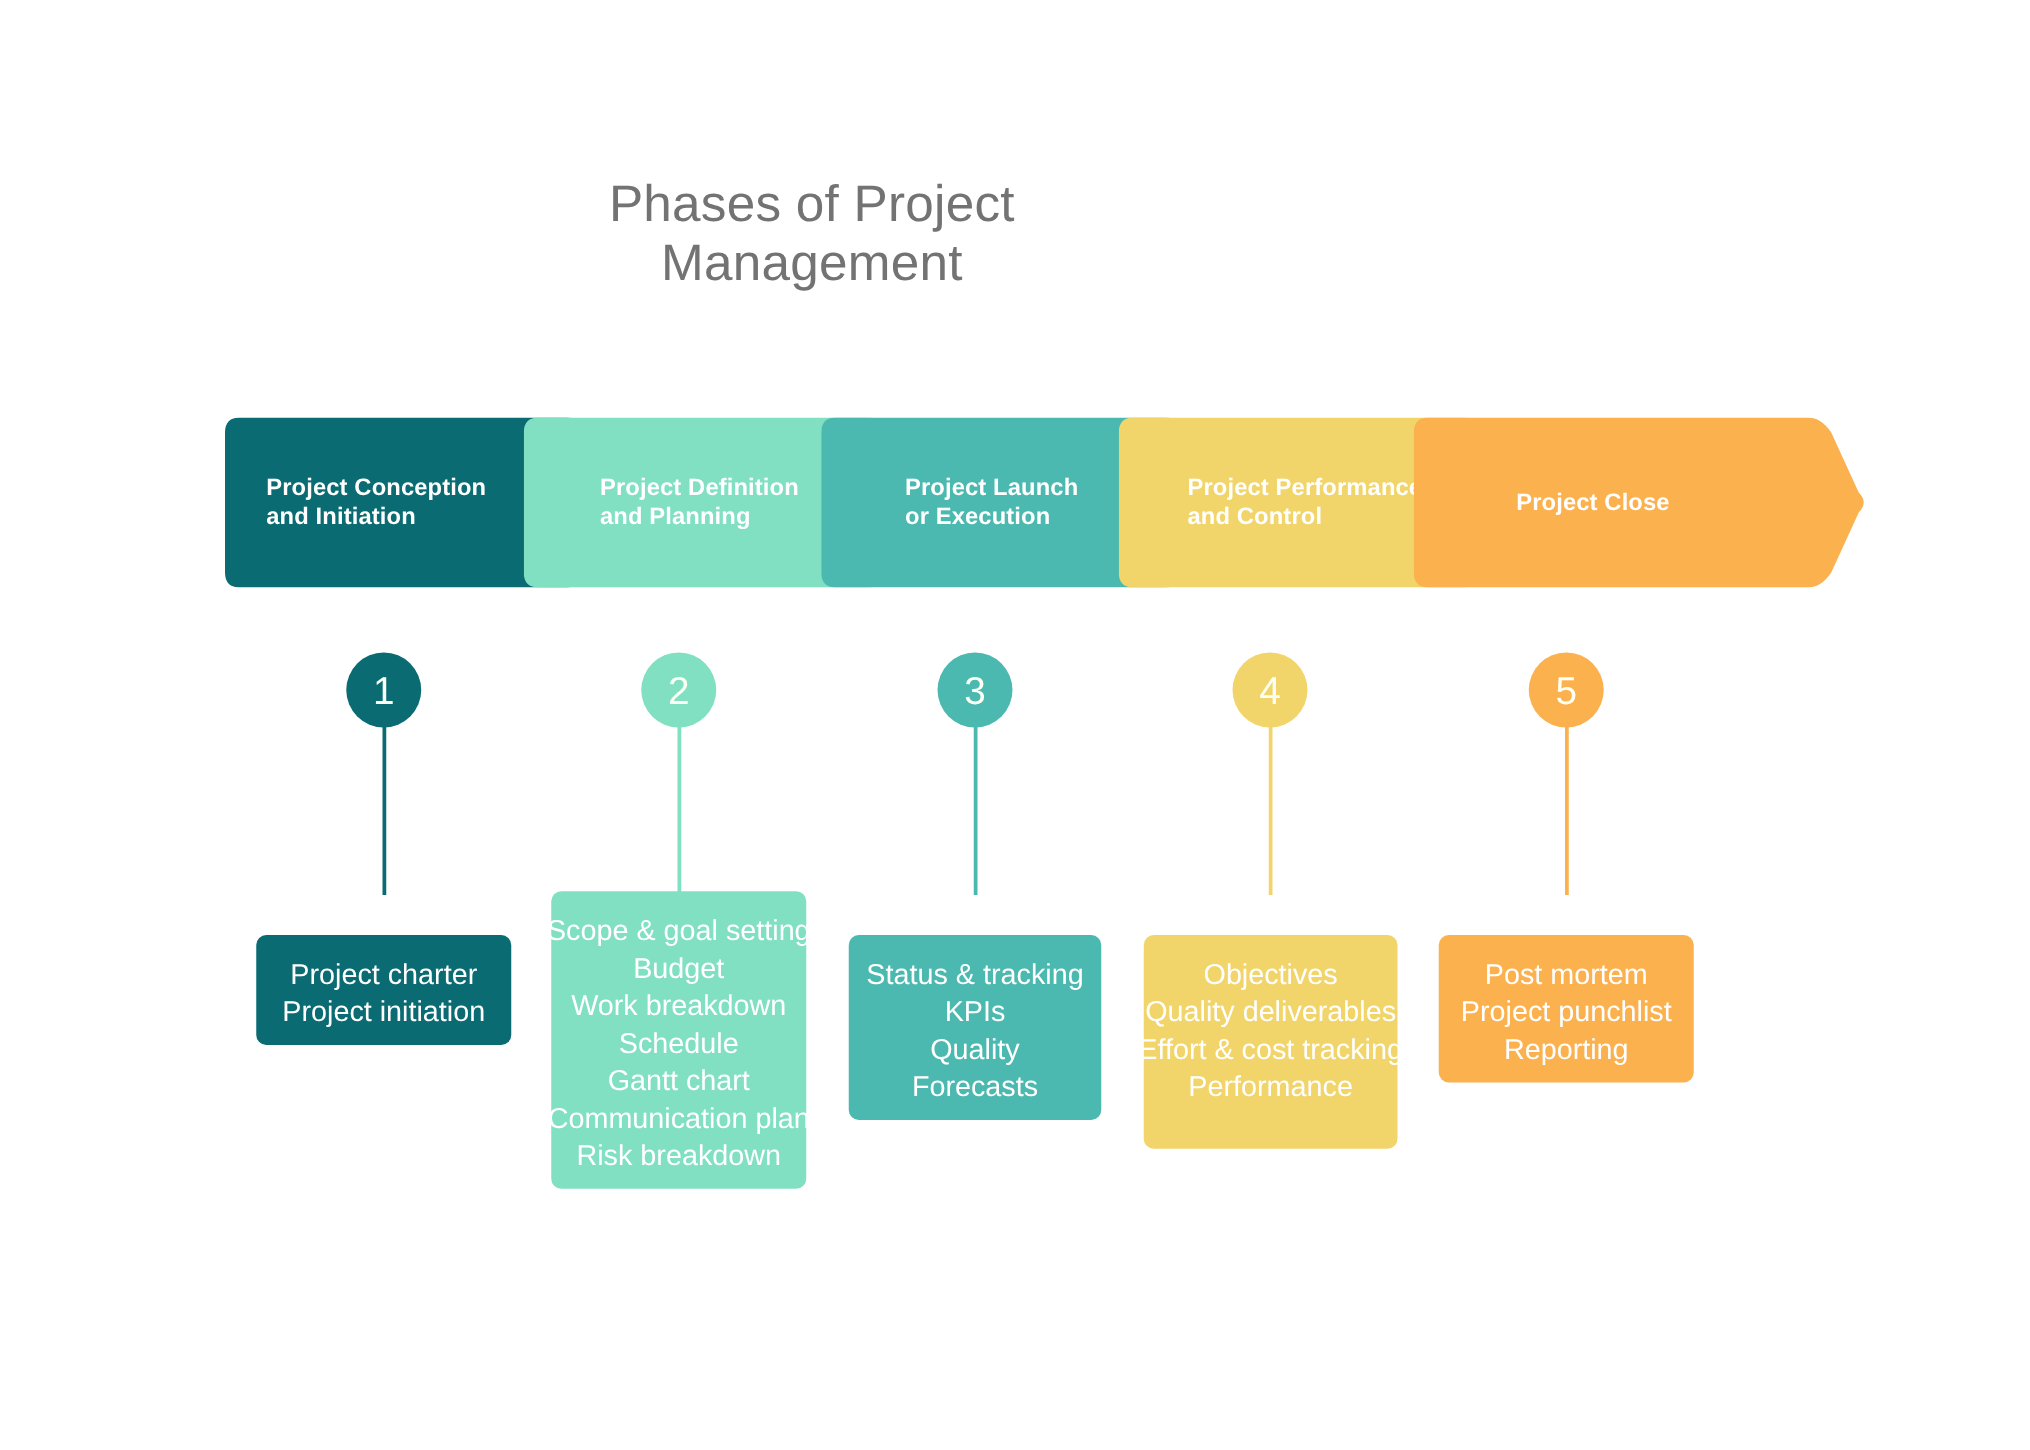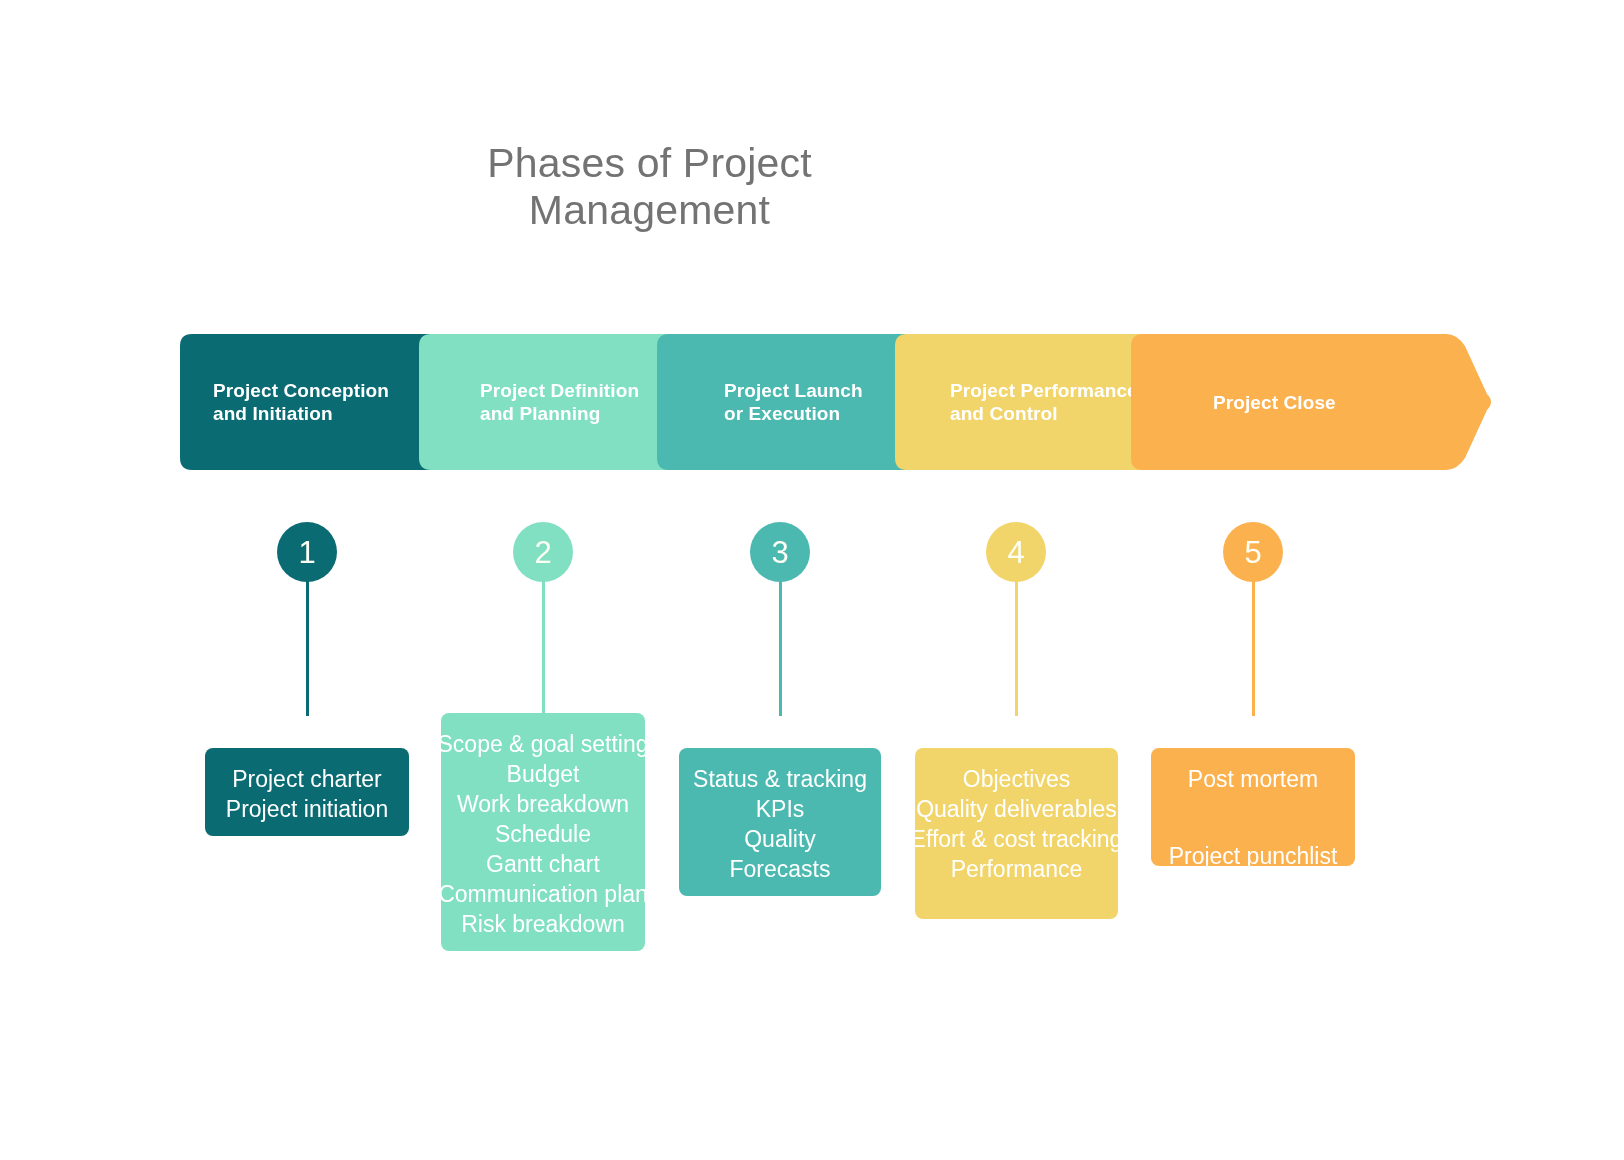--- a/index.html
+++ b/index.html
@@ -183,20 +183,20 @@
       <div class="stem" style="left: 1015px; top: 576px; height: 140px; background: rgb(242, 213, 106);"></div>
       <div class="circle" style="left: 986px; top: 522px; background: rgb(242, 213, 106);">4</div>
       <div class="detail-box" style="left: 915px; top: 716px; width: 203px; height: 171px; background: rgb(242, 213, 106);">
         <div class="detail-item">Objectives</div>
         <div class="detail-item">Quality deliverables</div>
         <div class="detail-item">Effort &amp; cost tracking</div>
         <div class="detail-item">Performance</div>
       </div>
       <div class="stem" style="left: 1252px; top: 576px; height: 140px; background: rgb(252, 177, 79);"></div>
       <div class="circle" style="left: 1223px; top: 522px; background: rgb(252, 177, 79);">5</div>
-      <div class="detail-box" style="left: 1151px; top: 716px; width: 204px; height: 118px; background: rgb(252, 177, 79); gap: 47px;">
+      <div class="detail-box" style="left: 1151px; top: 716px; width: 204px; height: 118px; background: rgb(252, 177, 79);">
         <div class="detail-item">Post mortem</div>
         <div class="detail-item">Project punchlist</div>
         <div class="detail-item">Reporting</div>
       </div>
     </div>
 
 </div>
 
 </body></html>

